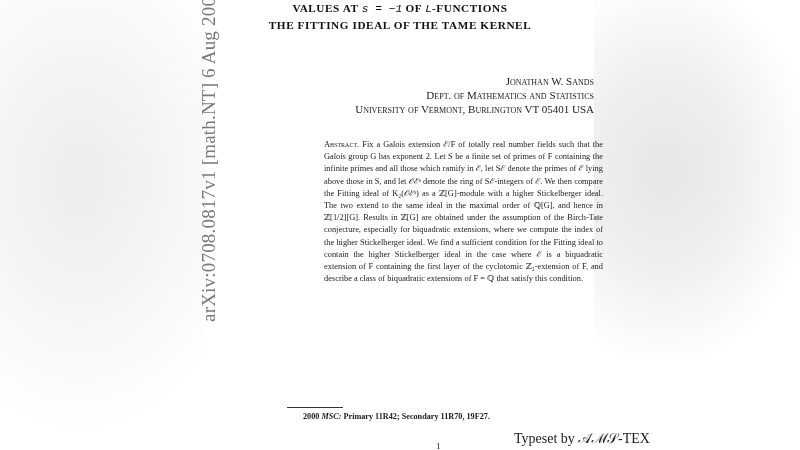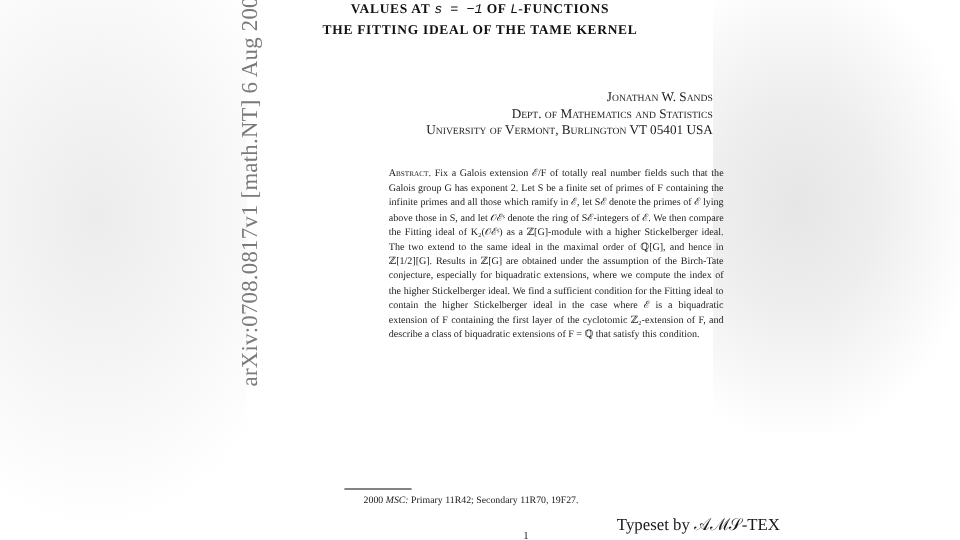--- a/index.html
+++ b/index.html
@@ -41,21 +41,21 @@
     .authors .line { display: block; text-align: right; }
     .abstract {
       position: absolute; left: 324px; width: 279px; top: 139px;
       font-size: 8.4px; line-height: 12.2px; text-align: justify; color: #1a1a1a;
     }
     .abstract .label { font-variant: small-caps; }
     .footnote-rule {
       position: absolute; left: 287px; top: 407px; width: 56px; height: 1px; background: #333;
     }
     .footnote {
-      position: absolute; left: 303px; top: 412px; font-size: 8.2px; color: #1a1a1a; white-space: nowrap;
+      position: absolute; left: 303px; top: 412px; font-size: 8.2px; color: #1a1a1a; white-space: nowrap; font-weight: bold;
     }
     .typeset {
       position: absolute; left: 514px; top: 431px; font-size: 14px; color: #1a1a1a; white-space: nowrap;
     }
     .page-number {
       position: absolute; left: 436px; top: 441px; font-size: 9px; color: #1a1a1a;
     }
   </style>
 </head>
 <body>

